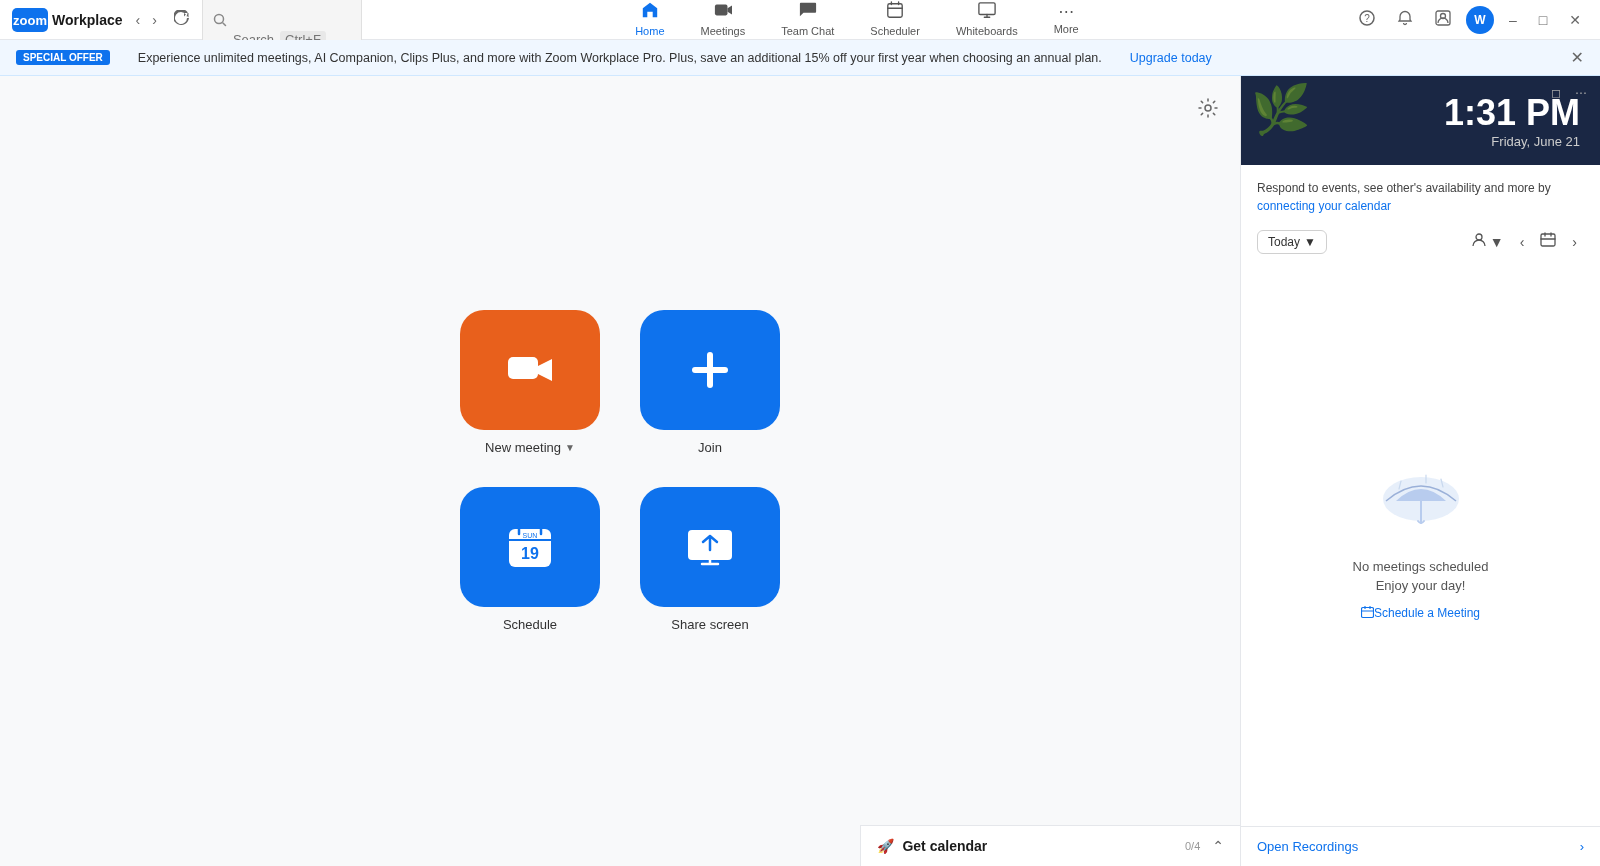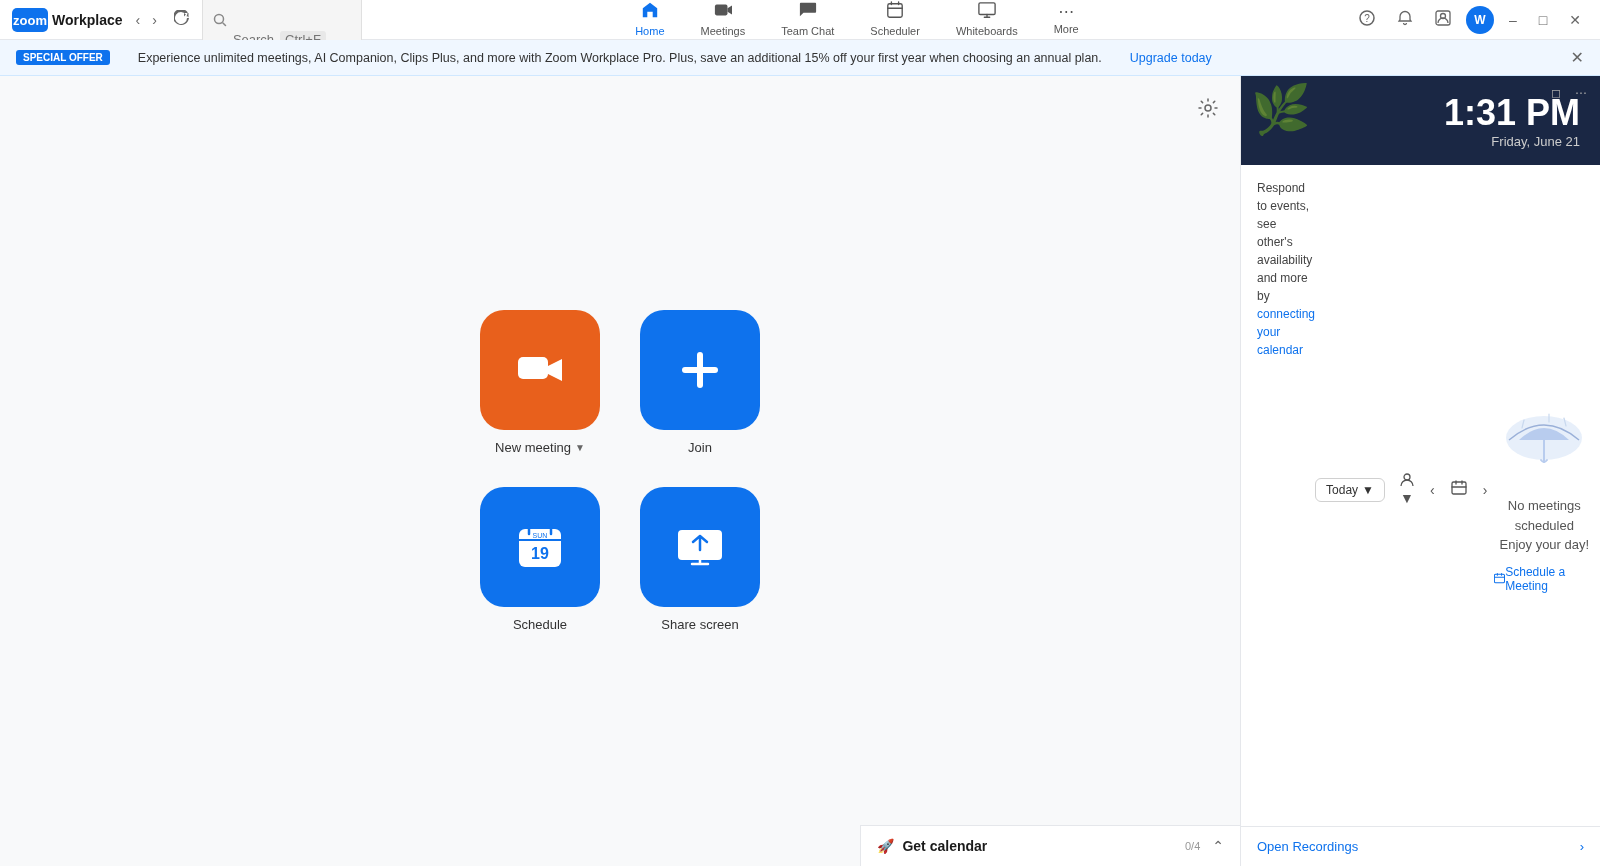--- a/index.html
+++ b/index.html
@@ -40,21 +40,21 @@
 
     
     .content { flex: 1; display: flex; flex-direction: column; align-items: center; justify-content: center; background: #f8f9fa; position: relative; }
 
     
     .settings-icon { position: absolute; top: 16px; right: 16px; background: none; border: none; cursor: pointer; color: #666; font-size: 18px; padding: 6px; border-radius: 6px; }
 
     
     .action-grid { display: grid; grid-template-columns: 1fr 1fr; gap: 32px 40px; }
     .action-item { display: flex; flex-direction: column; align-items: center; gap: 10px; cursor: pointer; }
-    .action-btn { width: 120px; height: 120px; border-radius: 24px; border: none; cursor: pointer; display: flex; align-items: center; justify-content: center; font-size: 44px; color: white; transition: opacity 0.15s; }
+    .action-btn { width: 140px; height: 120px; border-radius: 24px; border: none; cursor: pointer; display: flex; align-items: center; justify-content: center; font-size: 44px; color: white; transition: opacity 0.15s; }
     .action-btn.orange { background: #e8601c; }
     .action-btn.blue { background: #0e72ed; }
     .action-label { font-size: 13px; color: #333; display: flex; align-items: center; gap: 4px; }
     .action-label .chevron { font-size: 10px; color: #666; }
 
     
     .get-started-bar { position: absolute; bottom: 0; right: 0; width: 380px; background: white; border-top: 1px solid #e5e7eb; border-left: 1px solid #e5e7eb; padding: 12px 16px; display: flex; align-items: center; justify-content: space-between; cursor: pointer; }
     .get-started-left { display: flex; align-items: center; gap: 8px; font-size: 14px; font-weight: 600; color: #1a1a1a; }
     .get-started-right { display: flex; align-items: center; gap: 12px; font-size: 12px; color: #999; }
     .collapse-btn { background: none; border: none; cursor: pointer; color: #666; font-size: 14px; }
@@ -65,21 +65,21 @@
 
     
     .clock-widget { background: #1a2744; color: white; padding: 16px 20px; position: relative; min-height: 80px; }
     .clock-bg-decor { position: absolute; left: 10px; top: 5px; font-size: 48px; opacity: 0.6; color: #2ecc71; }
     .clock-time { font-size: 36px; font-weight: 700; text-align: right; }
     .clock-date { font-size: 13px; color: #ccc; text-align: right; }
     .clock-widget-controls { position: absolute; top: 8px; right: 8px; display: flex; gap: 4px; }
     .clock-ctrl-btn { background: none; border: none; cursor: pointer; color: #aaa; font-size: 12px; padding: 2px 5px; }
 
     
-    .calendar-section { padding: 14px 16px; flex: 1; display: flex; flex-direction: row; }
+    .calendar-section { padding: 14px 16px; flex: 1; display: flex; flex-direction: column; }
     .calendar-promo { font-size: 12px; color: #444; margin-bottom: 14px; line-height: 1.5; }
     .calendar-promo-link { color: #0e72ed; cursor: pointer; }
     .calendar-nav { display: flex; align-items: center; gap: 8px; margin-bottom: 12px; }
     .today-btn { background: none; border: 1px solid #d0d0d0; border-radius: 6px; padding: 4px 10px; font-size: 12px; cursor: pointer; color: #333; display: flex; align-items: center; gap: 4px; }
     .cal-nav-btn { background: none; border: none; cursor: pointer; color: #555; font-size: 14px; padding: 3px 7px; border-radius: 4px; }
     .view-btn { background: none; border: none; cursor: pointer; color: #555; font-size: 13px; padding: 3px 7px; border-radius: 4px; }
 
     
     .no-meetings { display: flex; flex-direction: column; align-items: center; justify-content: center; flex: 1; gap: 10px; }
     .umbrella-svg { margin-bottom: 8px; }

